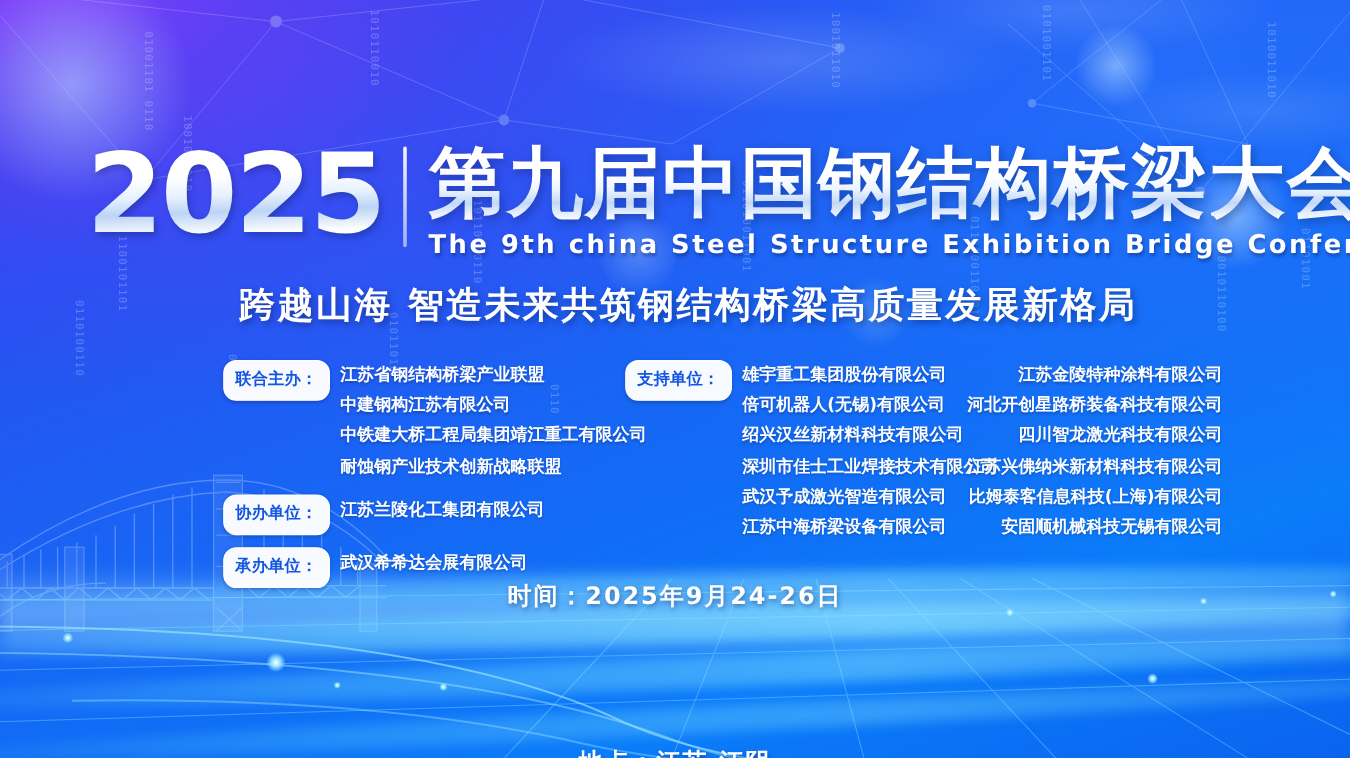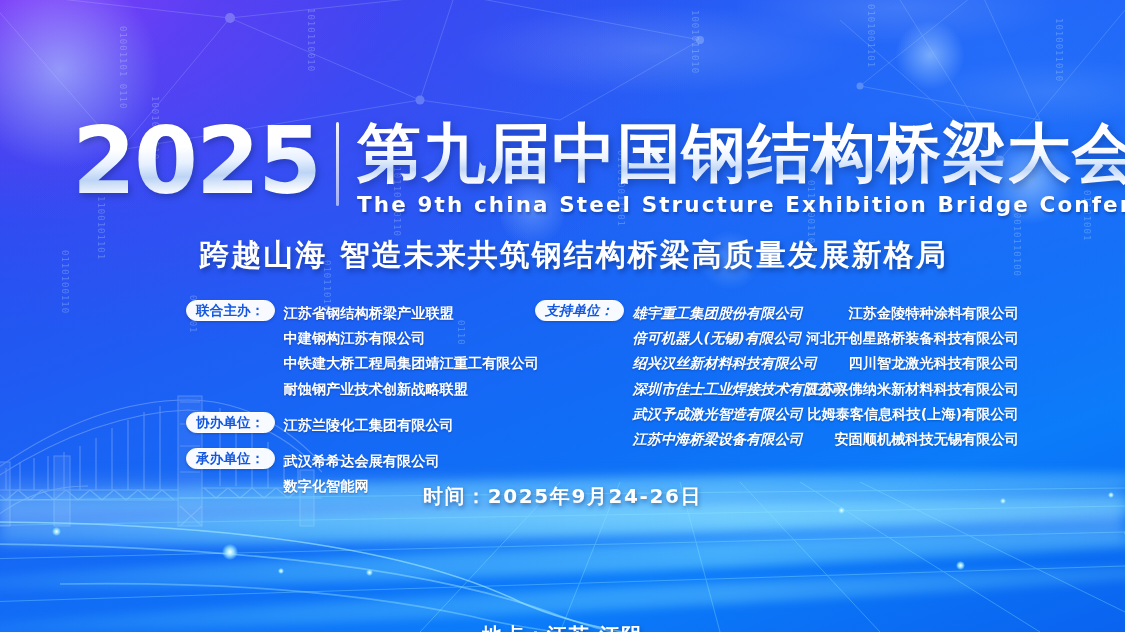--- a/index.html
+++ b/index.html
@@ -145,30 +145,30 @@
     margin-left:22px;
   }
 
   
   .orgs {
     position:absolute; left:0; right:0; top:300px;
     font-family:"DejaVu Sans", sans-serif;
   }
   .col { position:absolute; top:0; }
   .col-1 { left:186px; }
-  .col-2 { left:535px;font-style:italic; }
+  .col-2 { left:521px; }
   .col-3 { left:806px;text-align:right; }
 
   .grp { display:flex; align-items:flex-start; }
   .grp + .grp { margin-top:10px; }
 
   .badge {
     flex:0 0 auto;
     display:inline-flex; align-items:center; justify-content:center;
-    height:21px; padding:0 9px;
+    height:34px; padding:0 9px;
     border:1.6px solid #ffffff;
     border-radius:11px;
     background:rgba(255,255,255,.97);
     color:#1357e0;
     font-size:13.5px;
     font-weight:bold;
     line-height:1;
     letter-spacing:.2px;
     white-space:nowrap;
     box-shadow:0 1px 3px rgba(6,28,85,.28);
@@ -345,21 +345,20 @@
       <div class="grp">
         <span class="badge">协办单位：</span>
         <div class="lines">
           <div class="line">江苏兰陵化工集团有限公司</div>
         </div>
       </div>
       <div class="grp">
         <span class="badge">承办单位：</span>
         <div class="lines">
           <div class="line">武汉希希达会展有限公司</div>
-          <div class="line">数字化智能网</div>
         </div>
       </div>
     </div>
 
     <div class="col col-2">
       <div class="grp">
         <span class="badge">支持单位：</span>
         <div class="lines">
           <div class="line">雄宇重工集团股份有限公司</div>
           <div class="line">倍可机器人(无锡)有限公司</div>

